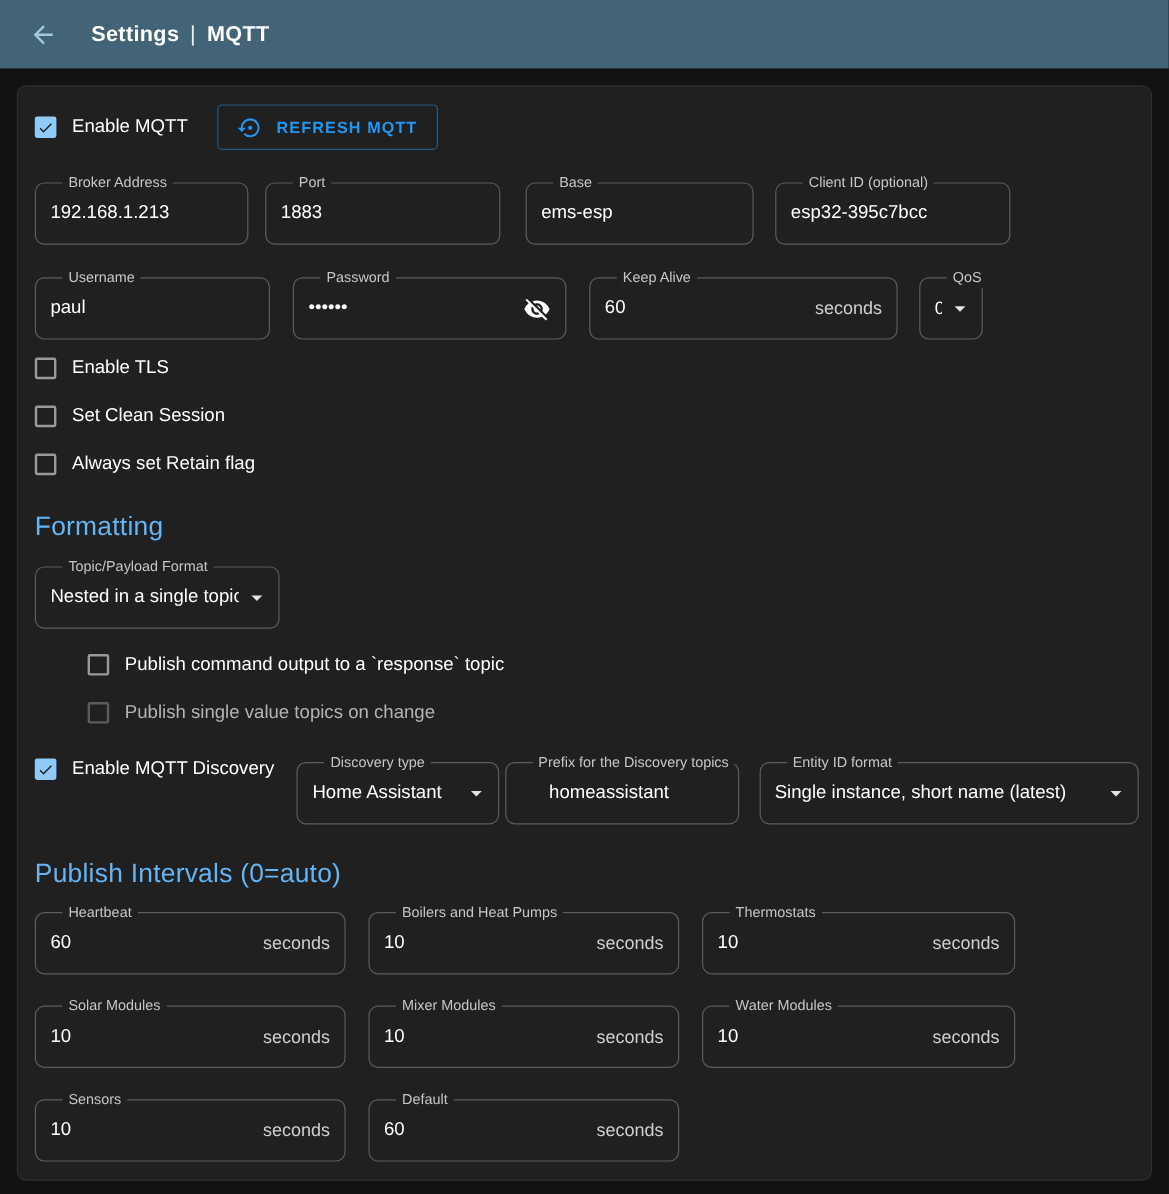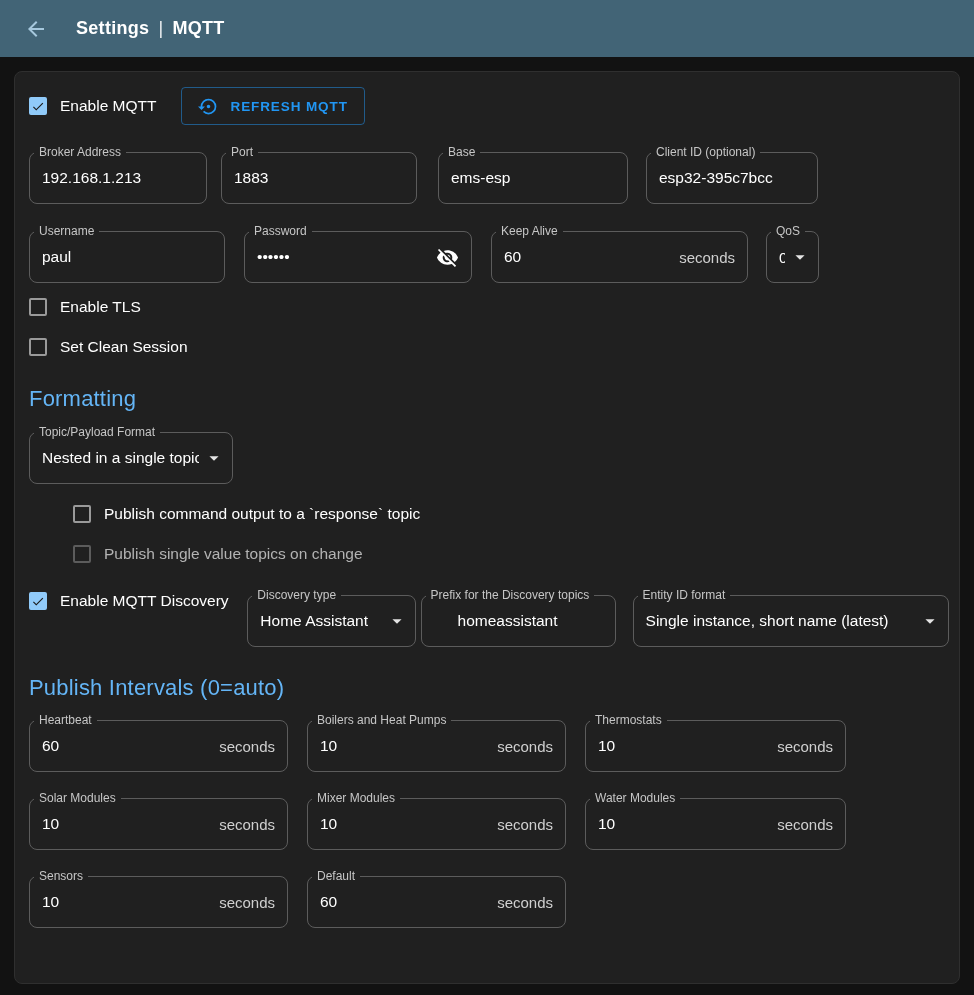--- a/index.html
+++ b/index.html
@@ -51,21 +51,21 @@
     letter-spacing:.9px; cursor:pointer;
   }
 
   
   .fields-row { display:flex; margin-top:27px; }
   .tf {
     position:relative; height:52px; border:1px solid #5c5c5c; border-radius:8px;
     display:flex; align-items:center; padding:0 12px; background:transparent;
   }
   .tf .lab {
-    position:absolute; top:-9px; left:4px; padding:0 5px; background:#202020;
+    position:absolute; top:-9px; left:22px; padding:0 5px; background:#202020;
     font-size:12px; line-height:17px; color:#c6c6c6; white-space:nowrap;
   }
   .tf input {
     min-width:0; flex:1; background:none; border:none; outline:none; padding:0;
     color:#fff; font-size:15.5px; font-family:inherit;
   }
   .tf .adorn { flex:none; margin-left:8px; color:#cfcfcf; font-size:15px; }
   .tf.select { cursor:pointer; padding-right:7px; justify-content:space-between; }
   .tf .val { flex:1; color:#fff; font-size:15px; white-space:nowrap; overflow:hidden; }
   .tf .caret { flex:none; display:flex; margin-left:4px; }
@@ -140,21 +140,21 @@
       <input value="192.168.1.213" style="">
     </div>
     <div class="tf" style="width:196px; margin-right:21px;">
       <span class="lab">Port</span>
       <input value="1883" style="">
     </div>
     <div class="tf" style="width:190px; margin-right:18px;">
       <span class="lab">Base</span>
       <input value="ems-esp" style="">
     </div>
-    <div class="tf" style="width:172px;">
+    <div class="tf" style="width:196px;">
       <span class="lab">Client ID (optional)</span>
       <input value="esp32-395c7bcc" style="">
     </div>
   </div>
 
   <div class="fields-row">
     <div class="tf" style="width:196px; margin-right:19px;justify-content:flex-end;">
       <span class="lab">Username</span>
       <input value="paul" style="">
     </div>
@@ -187,20 +187,24 @@
 
   <div class="cb-stack">
     <div class="cb">
       <span class="box"></span>
       <span class="lbl">Enable TLS</span>
     </div>
     <div class="cb">
       <span class="box"></span>
       <span class="lbl">Set Clean Session</span>
     </div>
+    <div class="cb">
+      <span class="box"></span>
+      <span class="lbl">Always set Retain flag</span>
+    </div>
   </div>
 
   <h2 class="section-h">Formatting</h2>
 
   <div class="format-row">
     <div class="tf select" style="width:204px;">
       <span class="lab">Topic/Payload Format</span>
       <span class="val" style="font-size:15.5px;">Nested in a single topic</span>
       <span class="caret">
         <svg width="22" height="22" viewBox="0 0 24 24" fill="#e4e4e4">

